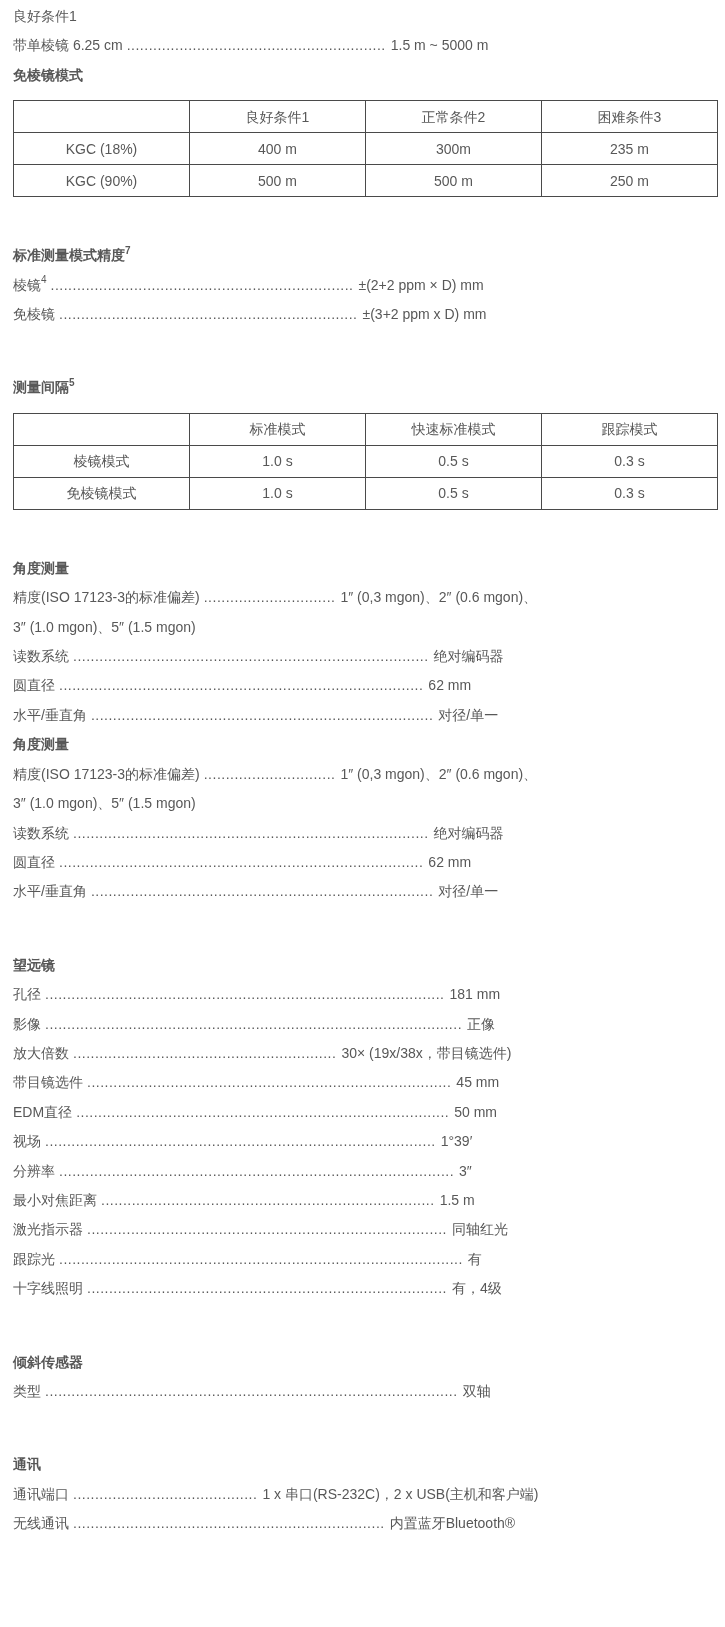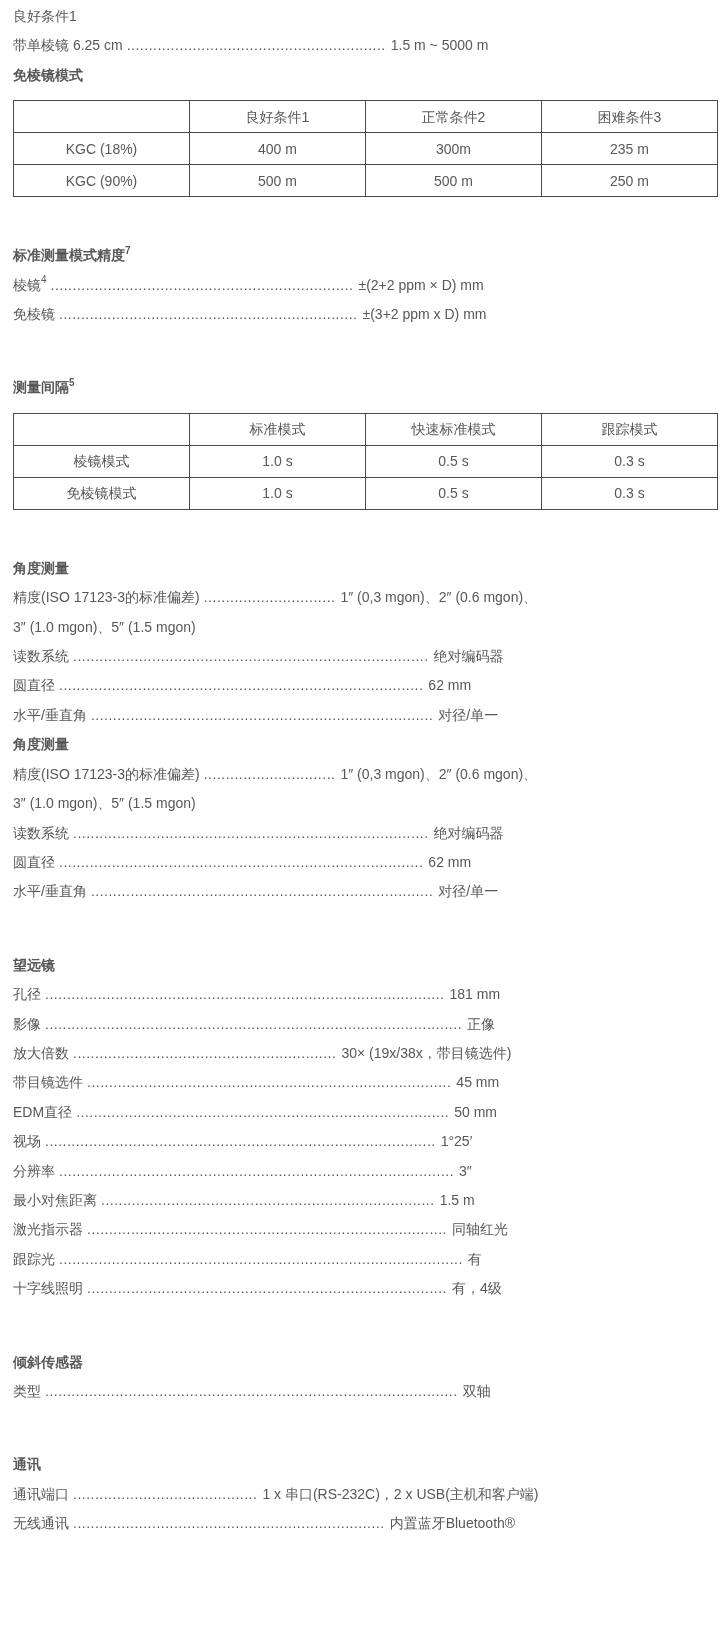--- a/index.html
+++ b/index.html
@@ -123,21 +123,21 @@
     <p class="spec-line"><span class="lbl">精度(ISO 17123-3的标准偏差)</span><span class="dots">..............................</span><span class="val">1″ (0,3 mgon)、2″ (0.6 mgon)、</span><br><span class="val2">3″ (1.0 mgon)、5″ (1.5 mgon)</span></p>
     <p class="spec-line"><span class="lbl">读数系统</span><span class="dots">.................................................................................</span><span class="val">绝对编码器</span></p>
     <p class="spec-line"><span class="lbl">圆直径</span><span class="dots">...................................................................................</span><span class="val">62 mm</span></p>
     <p class="spec-line"><span class="lbl">水平/垂直角</span><span class="dots">..............................................................................</span><span class="val">对径/单一</span></p>
     <h3 class="heading gap"><span class="h-text">望远镜</span></h3>
     <p class="spec-line"><span class="lbl">孔径</span><span class="dots">...........................................................................................</span><span class="val">181 mm</span></p>
     <p class="spec-line"><span class="lbl">影像</span><span class="dots">...............................................................................................</span><span class="val">正像</span></p>
     <p class="spec-line"><span class="lbl">放大倍数</span><span class="dots">............................................................</span><span class="val">30× (19x/38x，带目镜选件)</span></p>
     <p class="spec-line"><span class="lbl">带目镜选件</span><span class="dots">...................................................................................</span><span class="val">45 mm</span></p>
     <p class="spec-line"><span class="lbl">EDM直径</span><span class="dots">.....................................................................................</span><span class="val">50 mm</span></p>
-    <p class="spec-line"><span class="lbl">视场</span><span class="dots">.........................................................................................</span><span class="val">1°25′</span></p>
+    <p class="spec-line"><span class="lbl">视场</span><span class="dots">.........................................................................................</span><span class="val">1°39′</span></p>
     <p class="spec-line"><span class="lbl">分辨率</span><span class="dots">..........................................................................................</span><span class="val">3″</span></p>
     <p class="spec-line"><span class="lbl">最小对焦距离</span><span class="dots">............................................................................</span><span class="val">1.5 m</span></p>
     <p class="spec-line"><span class="lbl">激光指示器</span><span class="dots">..................................................................................</span><span class="val">同轴红光</span></p>
     <p class="spec-line"><span class="lbl">跟踪光</span><span class="dots">............................................................................................</span><span class="val">有</span></p>
     <p class="spec-line"><span class="lbl">十字线照明</span><span class="dots">..................................................................................</span><span class="val">有，4级</span></p>
     <h3 class="heading gap"><span class="h-text">倾斜传感器</span></h3>
     <p class="spec-line"><span class="lbl">类型</span><span class="dots">..............................................................................................</span><span class="val">双轴</span></p>
     <h3 class="heading gap"><span class="h-text">通讯</span></h3>
     <p class="spec-line"><span class="lbl">通讯端口</span><span class="dots">..........................................</span><span class="val">1 x 串口(RS-232C)，2 x USB(主机和客户端)</span></p>
     <p class="spec-line"><span class="lbl">无线通讯</span><span class="dots">.......................................................................</span><span class="val">内置蓝牙Bluetooth®</span></p>

